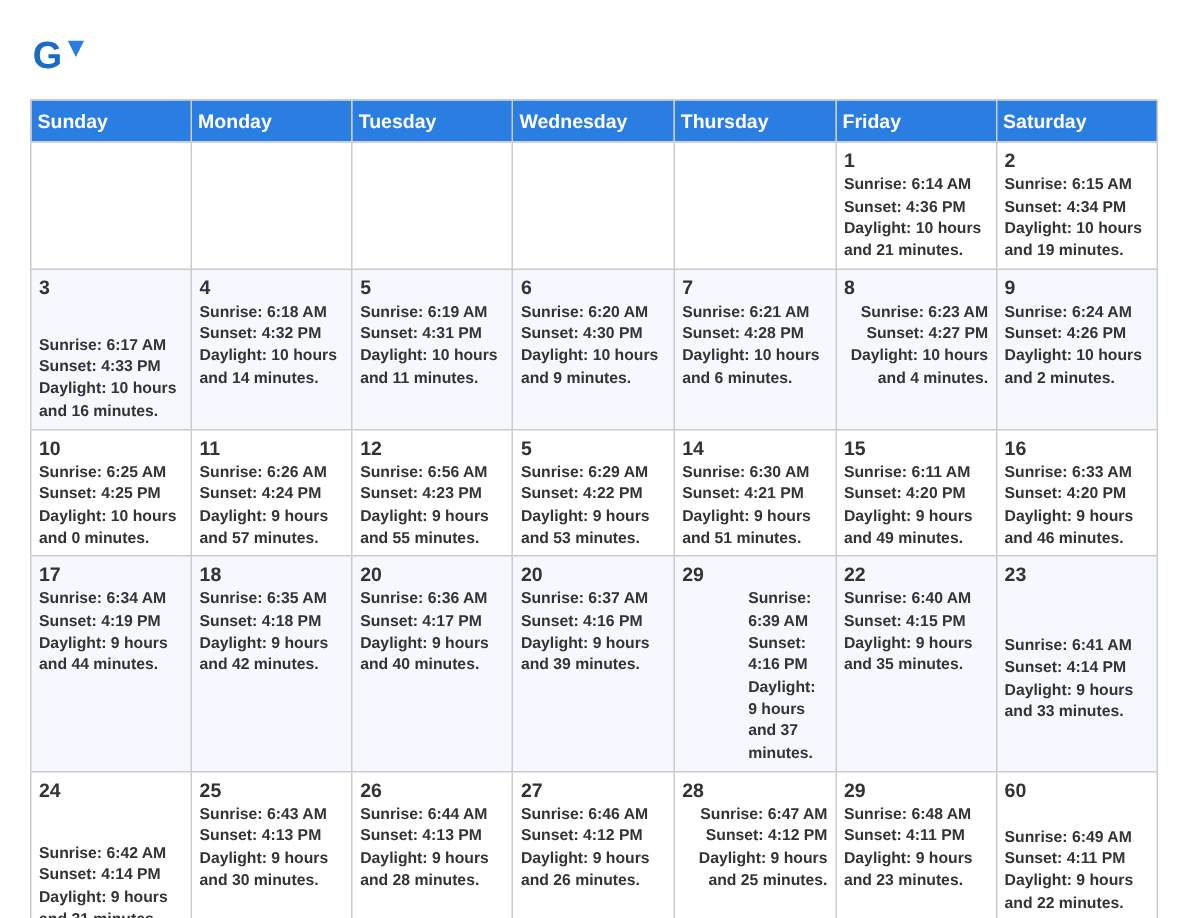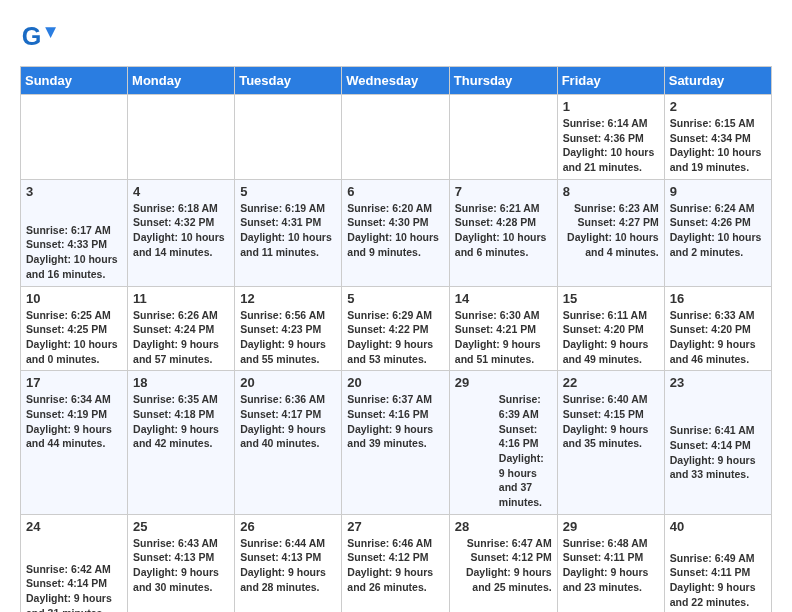--- a/index.html
+++ b/index.html
@@ -332,21 +332,21 @@
 and 25 minutes.</div>
         </td>
         <td>
           <div class="day-number">29</div>
           <div class="day-info" style="white-space: pre-line;">Sunrise: 6:48 AM
 Sunset: 4:11 PM
 Daylight: 9 hours
 and 23 minutes.</div>
         </td>
         <td>
-          <div class="day-number">40</div>
+          <div class="day-number">60</div>
           <div class="day-info" style="white-space: pre-line; margin-top: 17px;">Sunrise: 6:49 AM
 Sunset: 4:11 PM
 Daylight: 9 hours
 and 22 minutes.</div>
         </td>
       </tr>
     </tbody>
 </table>
 
 </body></html>

